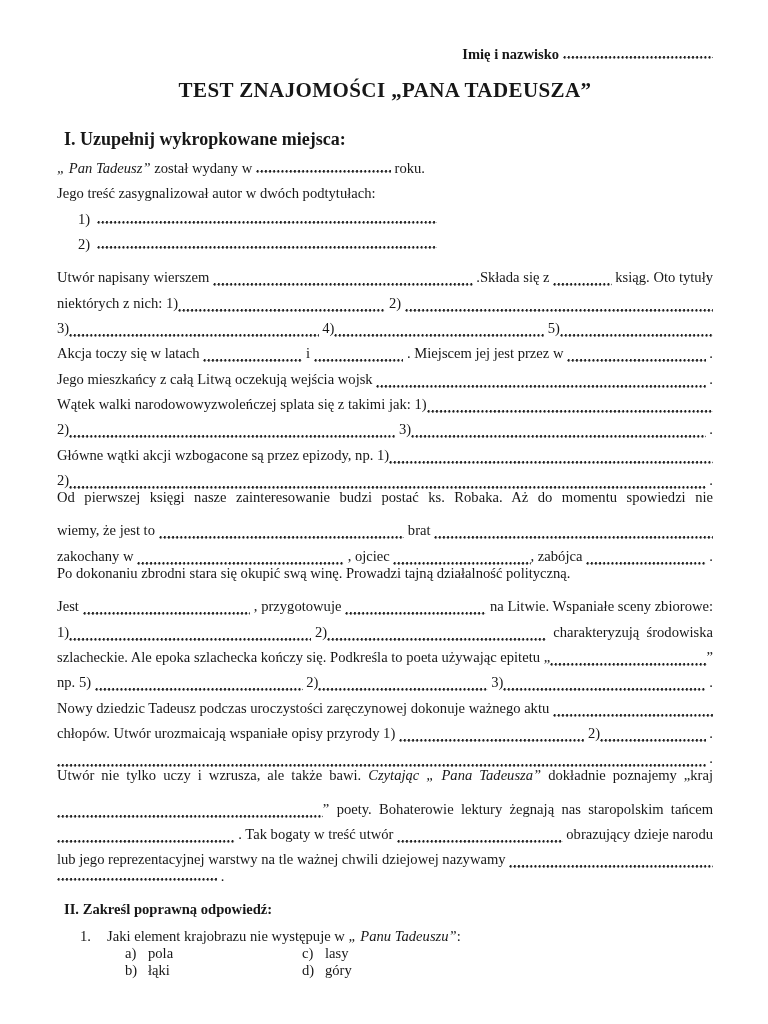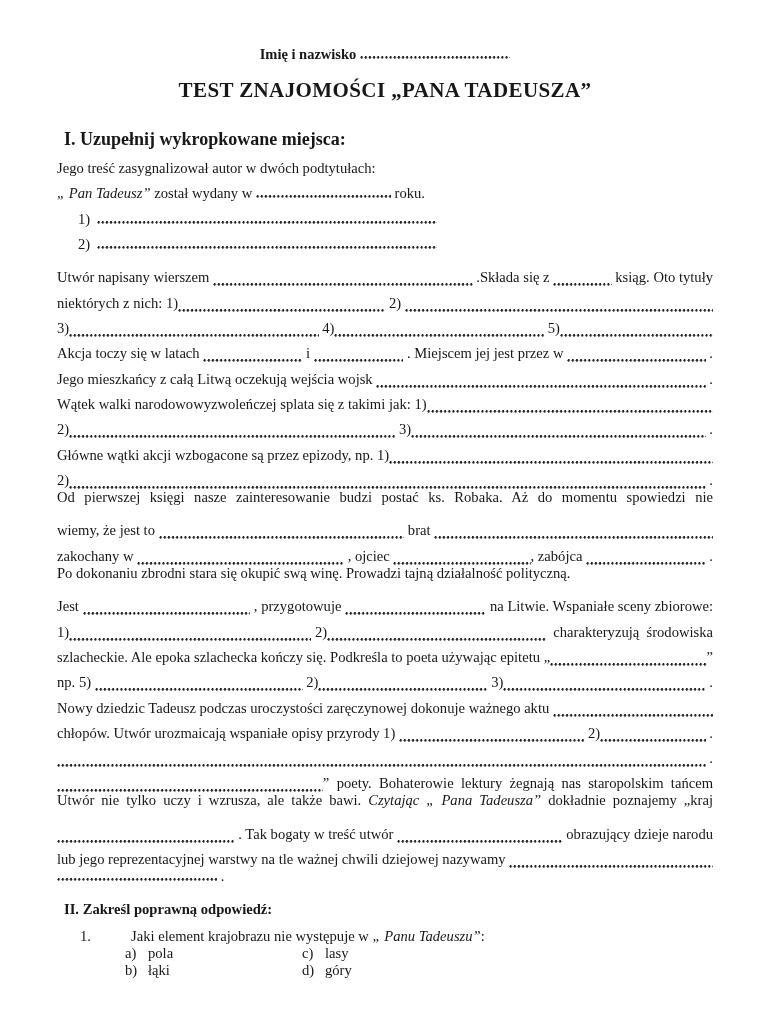--- a/index.html
+++ b/index.html
@@ -3,21 +3,21 @@
 <meta charset="utf-8">
 <style>
   html,body{margin:0;padding:0;}
   body{
     width:768px;height:1024px;background:#ffffff;color:#171717;
     font-family:"Liberation Serif","DejaVu Serif",serif;
     overflow:hidden;
   }
   .page{padding:46px 55px 0 57px;}
   
-  .name-row{display:flex;justify-content:center;align-items:baseline;
+  .name-row{display:flex;justify-content:flex-end;align-items:baseline;
     font-weight:bold;font-size:14.5px;}
   .name-row .d{margin-left:4px;}
   
   .title{text-align:center;font-weight:bold;font-size:21px;margin-top:15px;
     letter-spacing:.4px;}
   
   .h1{font-weight:bold;font-size:18px;margin:26px 0 0 7px;}
   .h2{font-weight:bold;font-size:14.6px;margin:7px 0 0 7px;}
   
   .body-lines{margin-top:10px;}
@@ -28,43 +28,43 @@
   .line.ind{margin-left:21px;}
   .t.it{font-style:italic;}
   
   .d{display:inline-block;height:3px;
      background-image:radial-gradient(circle at 1.6px 1.4px,#222 1.02px,transparent 1.45px);
      background-size:4.15px 3px;background-repeat:repeat-x;background-position:left bottom;}
   .line.flexed .d{flex:0 1 auto;flex-grow:var(--g,0);}
   
   .question{display:flex;margin:9px 0 0 23px;font-size:14.6px;line-height:18px;}
   .question .qnum{width:27px;flex:0 0 auto;}
-  .question .qtext{white-space:pre;margin-left:24px;}
+  .question .qtext{white-space:pre;}
   .opt-row{display:flex;margin-left:68px;font-size:14.6px;line-height:17.3px;}
   .opt{display:flex;width:177px;flex:0 0 auto;}
   .opt:last-child{width:auto;}
   .opt .lab{width:23px;flex:0 0 auto;}
 </style>
 </head>
 <body>
 
 <div class="page">
 
   <div class="name-row">
     <span>Imię i nazwisko</span>
     <span class="d" id="name-dots" style="width: 150px;"></span>
   </div>
 
   <div class="title">TEST ZNAJOMOŚCI „PANA TADEUSZA”</div>
 
   <div class="h1">I. Uzupełnij wykropkowane miejsca:</div>
 
   <div class="body-lines" id="lines">
+      <div class="line"><span class="t it">„ Pan Tadeusz”</span><span class="t"> został wydany w </span><span class="d" style="width: 135px;"></span><span class="t"> roku.</span></div>
       <div class="line"><span class="t">Jego treść zasygnalizował autor w dwóch podtytułach:</span></div>
-      <div class="line"><span class="t it">„ Pan Tadeusz”</span><span class="t"> został wydany w </span><span class="d" style="width: 135px;"></span><span class="t"> roku.</span></div>
       <div class="line ind"><span class="t">1)  </span><span class="d" style="width: 340px;"></span></div>
       <div class="line ind"><span class="t">2)  </span><span class="d" style="width: 340px;"></span></div>
       <div class="line flexed"><span class="t">Utwór napisany wierszem </span><span class="d" style="width: 200px; --g: 200;"></span><span class="t"> .Składa się z </span><span class="d" style="width: 45px; --g: 45;"></span><span class="t"> ksiąg. Oto tytuły</span></div>
       <div class="line flexed"><span class="t">niektórych z nich: 1)</span><span class="d" style="width: 180px; --g: 180;"></span><span class="t"> 2) </span><span class="d" style="width: 268px; --g: 268;"></span></div>
       <div class="line flexed"><span class="t">3)</span><span class="d" style="width: 220px; --g: 220;"></span><span class="t"> 4)</span><span class="d" style="width: 185px; --g: 185;"></span><span class="t"> 5)</span><span class="d" style="width: 135px; --g: 135;"></span></div>
       <div class="line flexed"><span class="t">Akcja toczy się w latach </span><span class="d" style="width: 75px; --g: 75;"></span><span class="t"> i </span><span class="d" style="width: 68px; --g: 68;"></span><span class="t"> . Miejscem jej jest przez w </span><span class="d" style="width: 105px; --g: 105;"></span><span class="t"> .</span></div>
       <div class="line flexed"><span class="t">Jego mieszkańcy z całą Litwą oczekują wejścia wojsk </span><span class="d" style="width: 300px; --g: 300;"></span><span class="t"> .</span></div>
       <div class="line flexed"><span class="t">Wątek walki narodowowyzwoleńczej splata się z takimi jak: 1)</span><span class="d" style="width: 228px; --g: 228;"></span></div>
       <div class="line flexed"><span class="t">2)</span><span class="d" style="width: 308px; --g: 308;"></span><span class="t"> 3)</span><span class="d" style="width: 278px; --g: 278;"></span><span class="t"> .</span></div>
       <div class="line flexed"><span class="t">Główne wątki akcji wzbogacone są przez epizody, np. 1)</span><span class="d" style="width: 262px; --g: 262;"></span></div>
@@ -73,22 +73,22 @@
       <div class="line flexed"><span class="t">wiemy, że jest to </span><span class="d" style="width: 222px; --g: 222;"></span><span class="t"> brat </span><span class="d" style="width: 252px; --g: 252;"></span></div>
       <div class="line flexed"><span class="t">zakochany w </span><span class="d" style="width: 178px; --g: 178;"></span><span class="t"> , ojciec </span><span class="d" style="width: 118px; --g: 118;"></span><span class="t">, zabójca </span><span class="d" style="width: 103px; --g: 103;"></span><span class="t"> .</span></div>
       <div class="line"><span class="t">Po dokonaniu zbrodni stara się okupić swą winę. Prowadzi tajną działalność polityczną.</span></div>
       <div class="line flexed"><span class="t">Jest </span><span class="d" style="width: 146px; --g: 146;"></span><span class="t"> , przygotowuje </span><span class="d" style="width: 123px; --g: 123;"></span><span class="t"> na Litwie. Wspaniałe sceny zbiorowe:</span></div>
       <div class="line flexed"><span class="t">1)</span><span class="d" style="width: 208px; --g: 208;"></span><span class="t"> 2)</span><span class="d" style="width: 188px; --g: 188;"></span><span class="t">  charakteryzują  środowiska</span></div>
       <div class="line flexed"><span class="t">szlacheckie. Ale epoka szlachecka kończy się. Podkreśla to poeta używając epitetu „</span><span class="d" style="width: 78px; --g: 78;"></span><span class="t">”</span></div>
       <div class="line flexed"><span class="t">np. 5) </span><span class="d" style="width: 188px; --g: 188;"></span><span class="t"> 2)</span><span class="d" style="width: 153px; --g: 153;"></span><span class="t"> 3)</span><span class="d" style="width: 183px; --g: 183;"></span><span class="t"> .</span></div>
       <div class="line flexed"><span class="t">Nowy dziedzic Tadeusz podczas uroczystości zaręczynowej dokonuje ważnego aktu </span><span class="d" style="width: 98px; --g: 98;"></span></div>
       <div class="line flexed"><span class="t">chłopów. Utwór urozmaicają wspaniałe opisy przyrody 1) </span><span class="d" style="width: 158px; --g: 158;"></span><span class="t"> 2)</span><span class="d" style="width: 90px; --g: 90;"></span><span class="t"> .</span></div>
       <div class="line flexed"><span class="d" style="width: 290px; --g: 290;"></span><span class="t"> .</span></div>
+      <div class="line jtext"><span class="t">Utwór nie tylko uczy i wzrusza, ale także bawi. </span><span class="t it">Czytając „ Pana Tadeusza”</span><span class="t"> dokładnie poznajemy „kraj</span></div>
       <div class="line flexed"><span class="d" style="width: 178px; --g: 178;"></span><span class="t">”  poety.  Bohaterowie  lektury  żegnają  nas  staropolskim  tańcem</span></div>
-      <div class="line jtext"><span class="t">Utwór nie tylko uczy i wzrusza, ale także bawi. </span><span class="t it">Czytając „ Pana Tadeusza”</span><span class="t"> dokładnie poznajemy „kraj</span></div>
       <div class="line flexed"><span class="d" style="width: 148px; --g: 148;"></span><span class="t"> . Tak bogaty w treść utwór </span><span class="d" style="width: 138px; --g: 138;"></span><span class="t"> obrazujący dzieje narodu</span></div>
       <div class="line flexed"><span class="t">lub jego reprezentacyjnej warstwy na tle ważnej chwili dziejowej nazywamy </span><span class="d" style="width: 93px; --g: 93;"></span></div>
       <div class="line"><span class="d" style="width: 160px;"></span><span class="t"> .</span></div>
     </div>
 
   <div class="h2">II. Zakreśl poprawną odpowiedź:</div>
 
   <div id="questions">
       <div class="question">
         <span class="qnum">1.</span>

